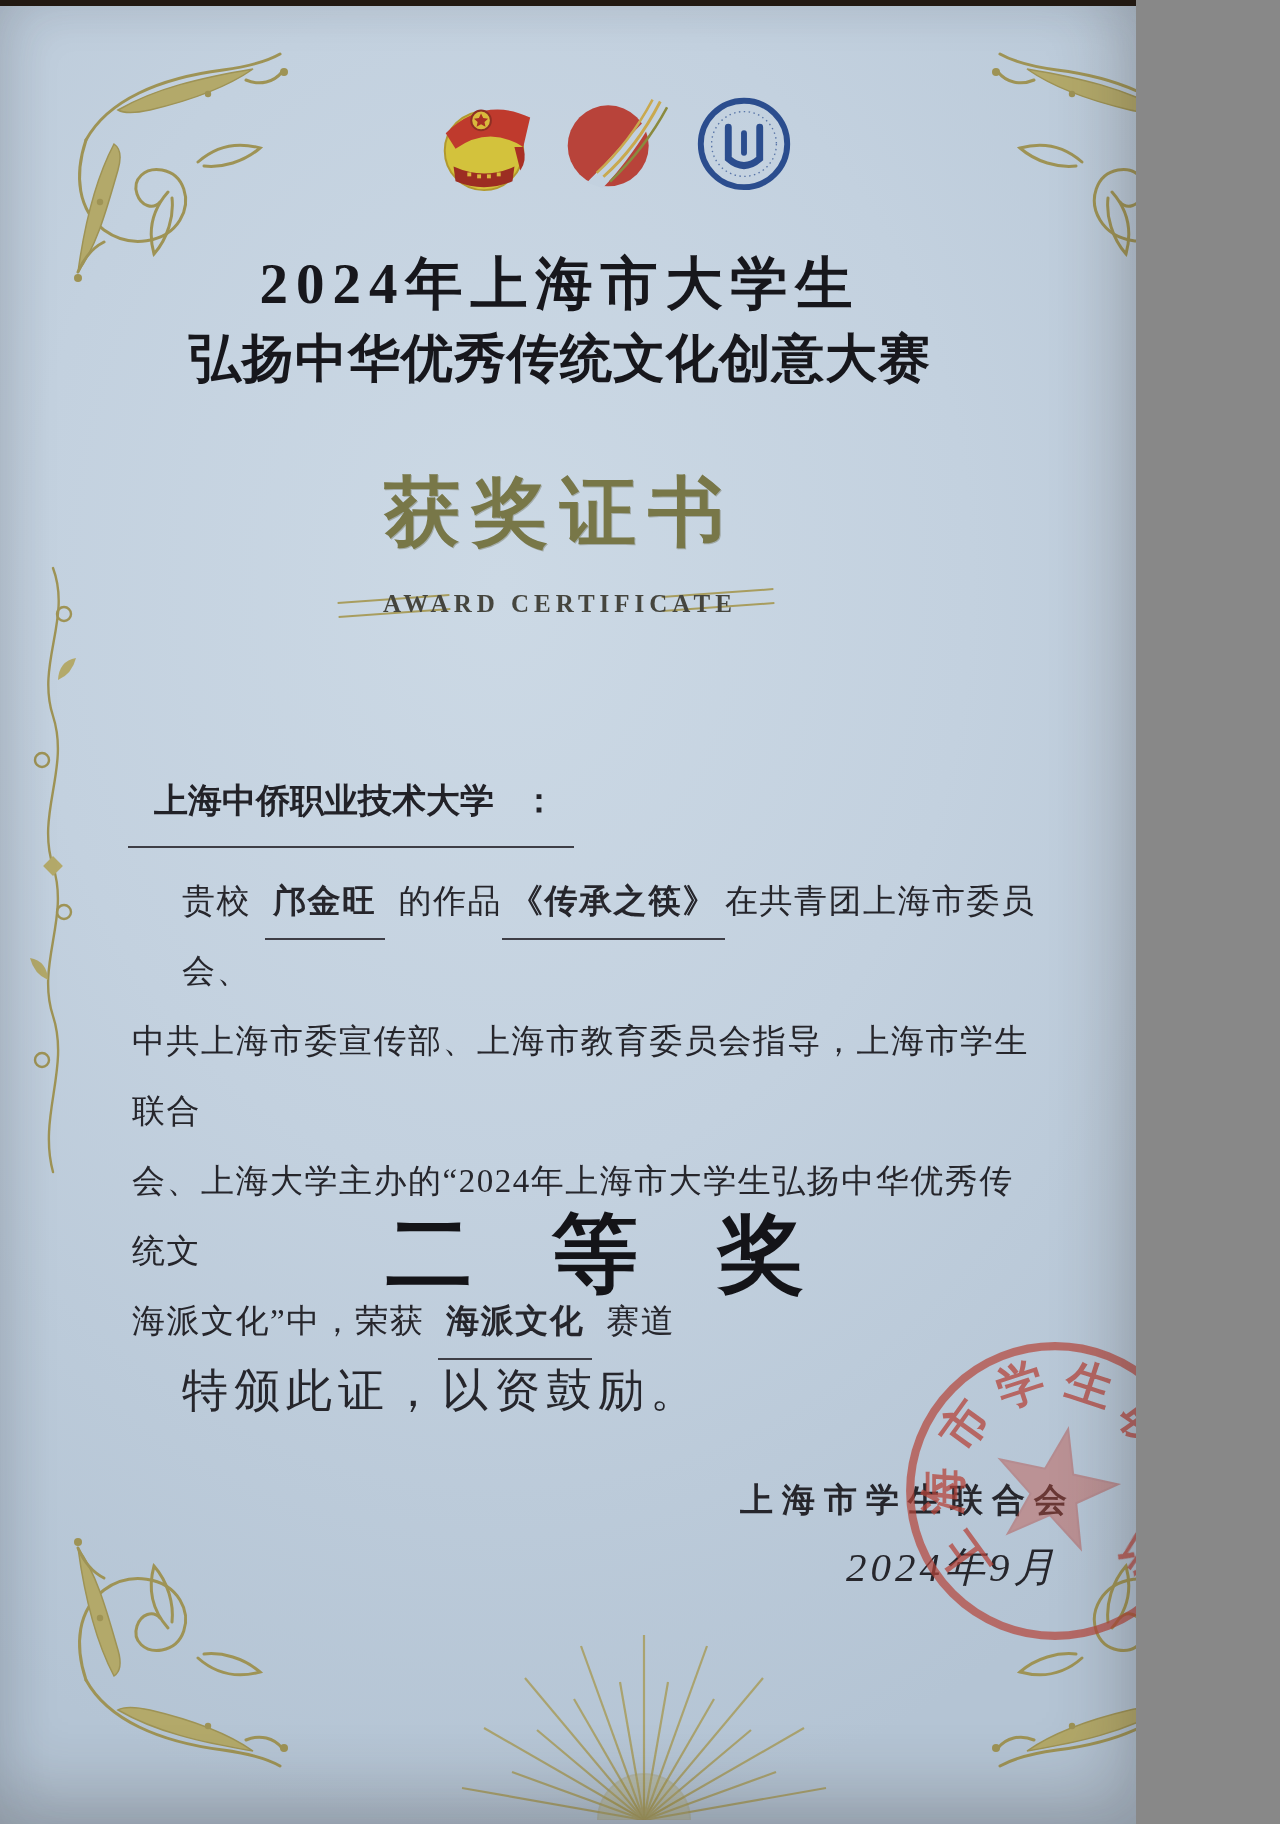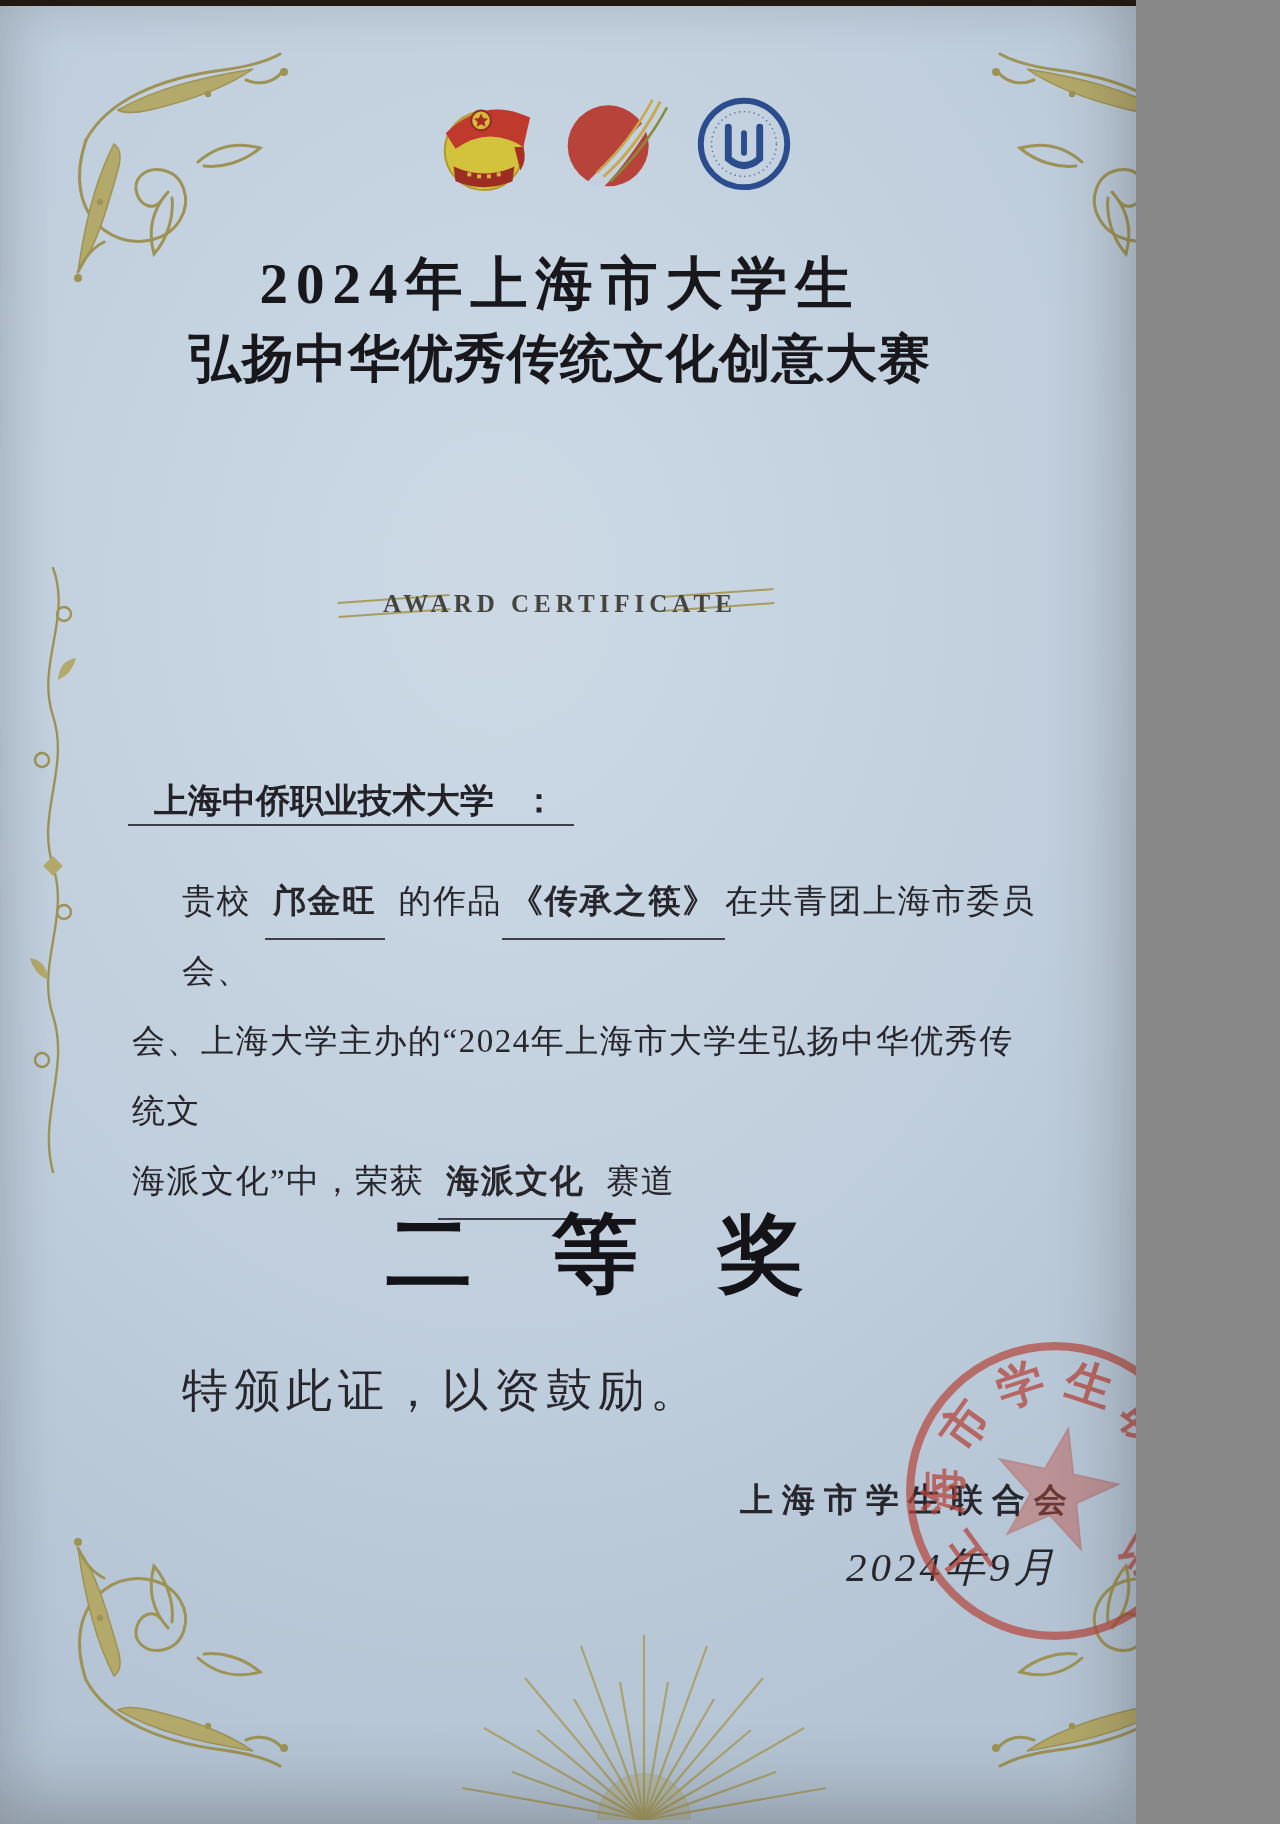--- a/index.html
+++ b/index.html
@@ -34,21 +34,21 @@
   .title2{top:324px;font-size:52px;letter-spacing:1px;}
   .head-cn{top:462px;font-size:76px;letter-spacing:12px;color:#787748;font-weight:700;
     text-shadow:1px 1px 0 rgba(90,90,60,.35);}
   .head-en{top:590px;font-size:25px;letter-spacing:5px;color:#45453e;font-weight:700;}
   .rule{position:absolute;width:112px;height:12px;border-top:2.5px solid #a89d5e;border-bottom:2.5px solid #a89d5e;z-index:9;}
   .rule.l{left:338px;top:598px;transform:rotate(-4deg);}
   .rule.r{left:662px;top:592px;transform:rotate(-4deg);}
 
   
   .school-line{position:absolute;left:128px;top:778px;width:420px;z-index:10;
-    border-bottom:2.5px solid #3e3e46;padding:0 0 0 26px;
+    border-bottom:2.5px solid #3e3e46;padding:0 0 22px 26px;
     font-family:Liberation Serif, serif;font-weight:700;font-size:34px;color:#222228;}
   .school-line .colon{margin-left:28px;font-weight:700;}
 
   
   .body-par{position:absolute;left:132px;top:866px;width:910px;z-index:10;
     font-size:33px;line-height:70px;color:#26262c;letter-spacing:1.5px;}
   .body-par .indent{padding-left:50px;}
   .bold{font-family:"Liberation Sans","DejaVu Sans",sans-serif;font-weight:700;}
   .u{border-bottom:2.5px solid #3e3e46;padding:0 8px 19px;}
   .gap-s{display:inline-block;width:14px;}
@@ -143,32 +143,34 @@
     <svg class="logo" viewBox="0 0 108 110">
       <circle cx="54" cy="57" r="44" fill="none" stroke="#2b4d8e" stroke-width="6"></circle>
       <circle cx="54" cy="57" r="33" fill="none" stroke="#2b4d8e" stroke-width="1.4" stroke-dasharray="1.5,3.5" opacity=".7"></circle>
       <path d="M38,40 L38,72 Q54,86 70,72 L70,40" fill="none" stroke="#2b4d8e" stroke-width="7" stroke-linecap="round"></path>
       <path d="M54,46 L54,66" stroke="#2b4d8e" stroke-width="6" stroke-linecap="round"></path>
     </svg>
   </div>
 
   <div class="t-line title1">2024年上海市大学生</div>
   <div class="t-line title2">弘扬中华优秀传统文化创意大赛</div>
+  <div class="t-line head-cn">获奖证书</div>
   <div class="rule l"></div>
   <div class="rule r"></div>
   <div class="t-line head-en">AWARD CERTIFICATE</div>
 
   <div class="school-line">
     <span>上海中侨职业技术大学</span><span class="colon">：</span>
   </div>
 
   <div class="body-par">
     <div class="indent">
       <span>贵校</span><span class="gap-s"></span><span class="u bold">邝金旺</span><span class="gap-s"></span><span>的作品</span><span class="u bold">《传承之筷》</span><span>在共青团上海市委员会、</span>
     </div>
+    <div>中共上海市委宣传部、上海市教育委员会指导，上海市学生联合</div>
     <div>会、上海大学主办的“2024年上海市大学生弘扬中华优秀传统文</div>
     <div>
       <span>海派文化”中，荣获</span><span class="gap-s"></span><span class="u bold">海派文化</span><span class="gap-s"></span><span>赛道</span>
     </div>
   </div>
 
   <div class="award">二等奖</div>
 
   <div class="closing">特颁此证，以资鼓励。</div>
 

